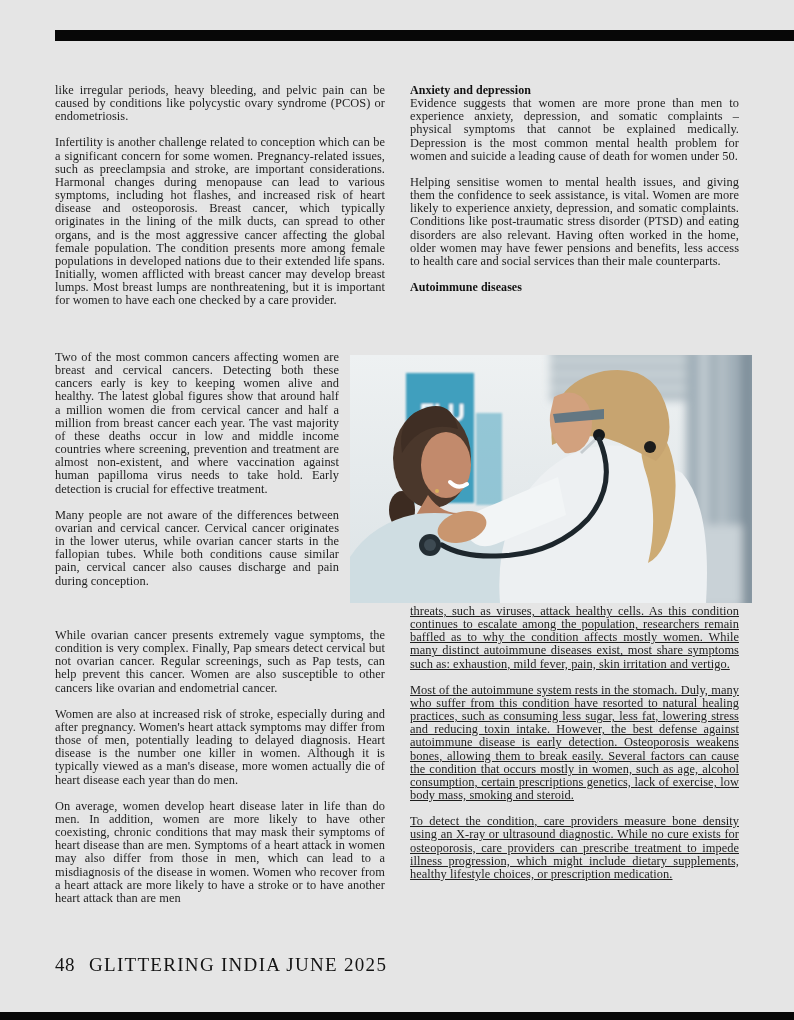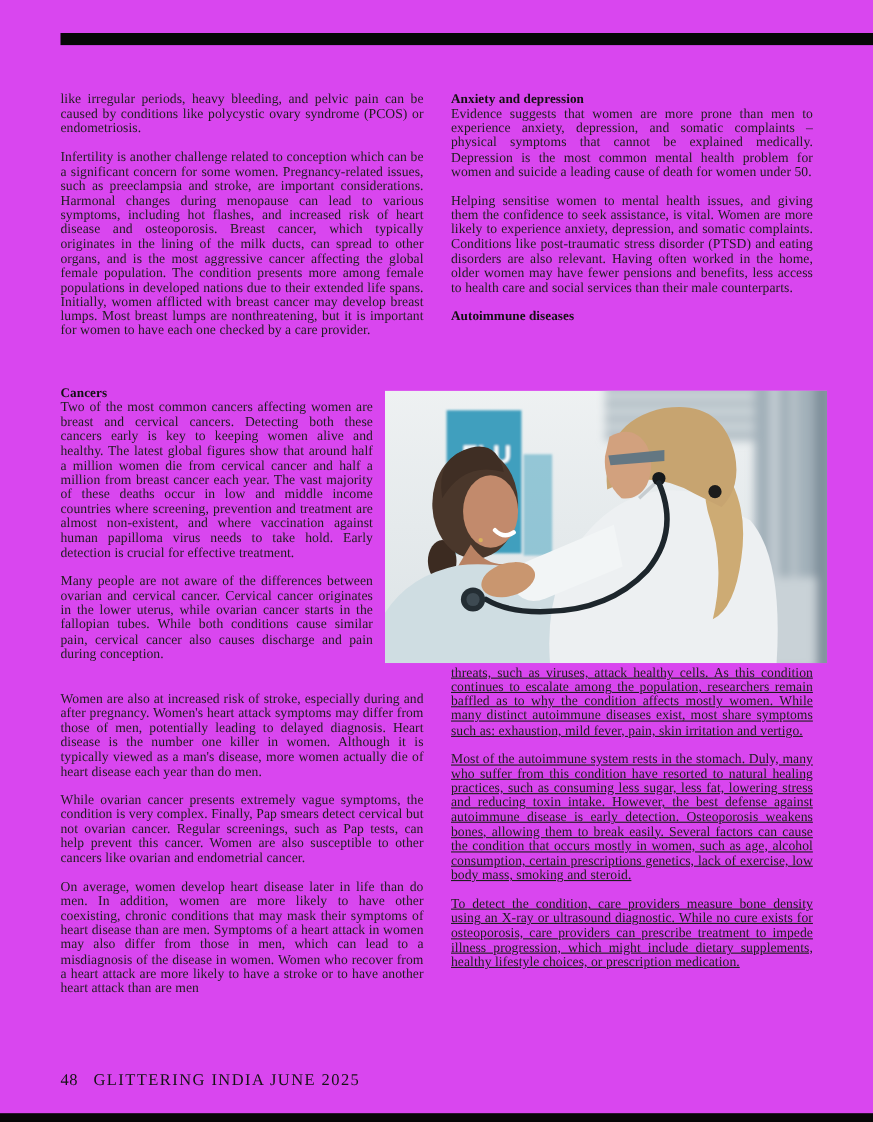--- a/index.html
+++ b/index.html
@@ -1,55 +1,54 @@
 <!DOCTYPE html>
 <html><head>
 <meta charset="utf-8">
 <style>
   html,body{margin:0;padding:0;background:#ffffff;}
   .page{
-    position:relative;width:794px;height:1020px;background:#d946ef;overflow:hidden;
+    position:relative;width:794px;height:1020px;background:#e5e5e5;overflow:hidden;
     font-family:"Liberation Serif","DejaVu Serif",serif;color:#1e1e1e;
   }
   .top-rule{position:absolute;left:55px;right:0;top:30px;height:11px;background:#070707;}
   .bottom-band{position:absolute;left:0;right:0;bottom:0;height:8px;background:#070707;}
   .col-block{
     position:absolute;width:330px;font-size:12.4px;line-height:13.15px;
     text-align:justify;letter-spacing:0.05px;
   }
   .col-block p{margin:0 0 13px 0;}
   .col-block h3{font-size:12px;line-height:13.15px;margin:0;font-weight:bold;color:#111;}
   .wrap-spacer{float:right;width:46px;height:252px;}
   .split-cont{text-align-last:justify;}
   .photo-frame{position:absolute;left:350px;top:355px;width:402px;height:248px;overflow:hidden;}
-  .footer{position:absolute;left:55px;top:954px;font-size:15px;letter-spacing:1.3px;color:#141414;white-space:nowrap;margin-top:20px;}
+  .footer{position:absolute;left:55px;top:954px;font-size:19px;letter-spacing:1.3px;color:#141414;white-space:nowrap;}
   .footer .pgnum{margin-right:14px;letter-spacing:0.5px;}
 </style>
 </head>
 <body>
 
 <div class="page">
 
   <div class="top-rule"></div>
 
   <div class="col-block" style="left:55px;top:84px;">
     <p>like irregular periods, heavy bleeding, and pelvic pain can be caused by conditions like polycystic ovary syndrome (PCOS) or endometriosis.</p>
     <p>Infertility is another challenge related to conception which can be a significant concern for some women. Pregnancy-related issues, such as preeclampsia and stroke, are important considerations. Harmonal changes during menopause can lead to various symptoms, including hot flashes, and increased risk of heart disease and osteoporosis. Breast cancer, which typically originates in the lining of the milk ducts, can spread to other organs, and is the most aggressive cancer affecting the global female population. The condition presents more among female populations in developed nations due to their extended life spans. Initially, women afflicted with breast cancer may develop breast lumps. Most breast lumps are nonthreatening, but it is important for women to have each one checked by a care provider.</p>
   </div>
 
   <div class="col-block" style="left:55px;top:351px;">
     <div class="wrap-spacer"></div>
-    <h3>Cancers</h3>
     <p>Two of the most common cancers affecting women are breast and cervical cancers. Detecting both these cancers early is key to keeping women alive and healthy. The latest global figures show that around half a million women die from cervical cancer and half a million from breast cancer each year. The vast majority of these deaths occur in low and middle income countries where screening, prevention and treatment are almost non-existent, and where vaccination against human papilloma virus needs to take hold. Early detection is crucial for effective treatment.</p>
     <p>Many people are not aware of the differences between ovarian and cervical cancer. Cervical cancer originates in the lower uterus, while ovarian cancer starts in the fallopian tubes. While both conditions cause similar pain, cervical cancer also causes discharge and pain during conception.</p>
   </div>
 
   <div class="col-block" style="left:55px;top:629px;">
+    <p>While ovarian cancer presents extremely vague symptoms, the condition is very complex. Finally, Pap smears detect cervical but not ovarian cancer. Regular screenings, such as Pap tests, can help prevent this cancer. Women are also susceptible to other cancers like ovarian and endometrial cancer.</p>
     <p>Women are also at increased risk of stroke, especially during and after pregnancy. Women's heart attack symptoms may differ from those of men, potentially leading to delayed diagnosis. Heart disease is the number one killer in women. Although it is typically viewed as a man's disease, more women actually die of heart disease each year than do men.</p>
-    <p>While ovarian cancer presents extremely vague symptoms, the condition is very complex. Finally, Pap smears detect cervical but not ovarian cancer. Regular screenings, such as Pap tests, can help prevent this cancer. Women are also susceptible to other cancers like ovarian and endometrial cancer.</p>
     <p>On average, women develop heart disease later in life than do men. In addition, women are more likely to have other coexisting, chronic conditions that may mask their symptoms of heart disease than are men. Symptoms of a heart attack in women may also differ from those in men, which can lead to a misdiagnosis of the disease in women. Women who recover from a heart attack are more likely to have a stroke or to have another heart attack than are men</p>
   </div>
 
   <div class="col-block" style="left:410px;top:84px;width:329px;">
     <h3>Anxiety and depression</h3>
     <p>Evidence suggests that women are more prone than men to experience anxiety, depression, and somatic complaints – physical symptoms that cannot be explained medically. Depression is the most common mental health problem for women and suicide a leading cause of death for women under 50.</p>
     <p>Helping sensitise women to mental health issues, and giving them the confidence to seek assistance, is vital. Women are more likely to experience anxiety, depression, and somatic complaints. Conditions like post-traumatic stress disorder (PTSD) and eating disorders are also relevant. Having often worked in the home, older women may have fewer pensions and benefits, less access to health care and social services than their male counterparts.</p>
     <h3>Autoimmune diseases</h3>
   </div>
 

